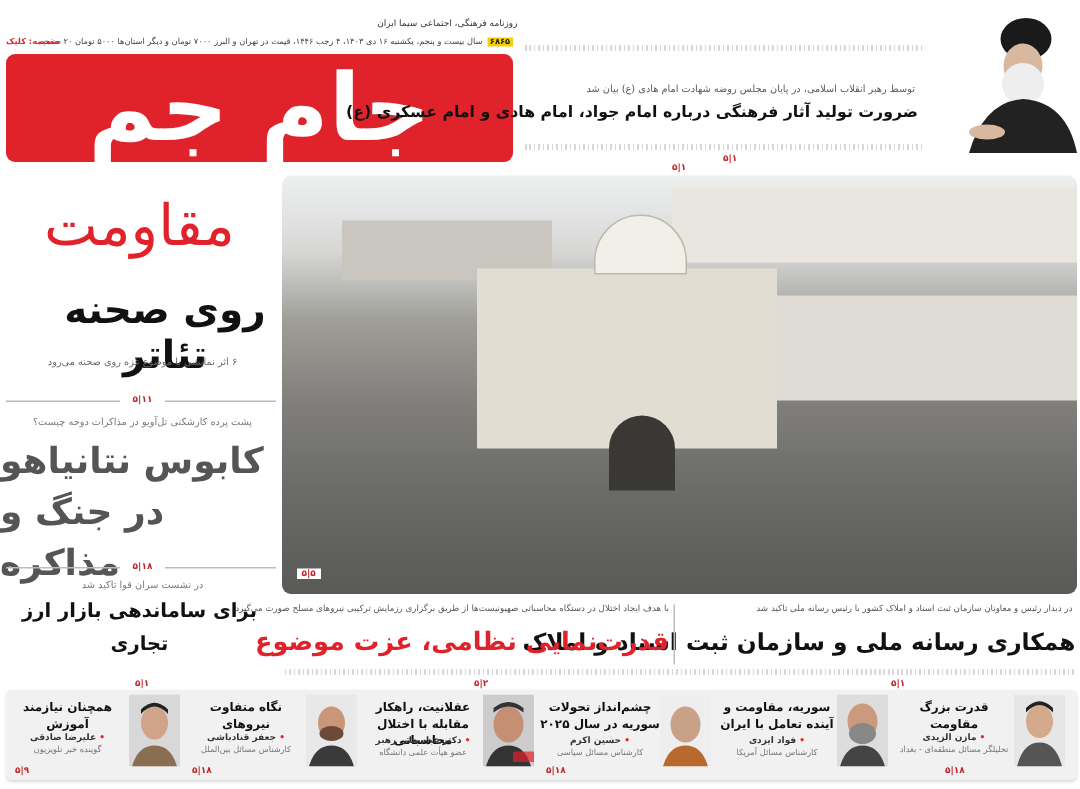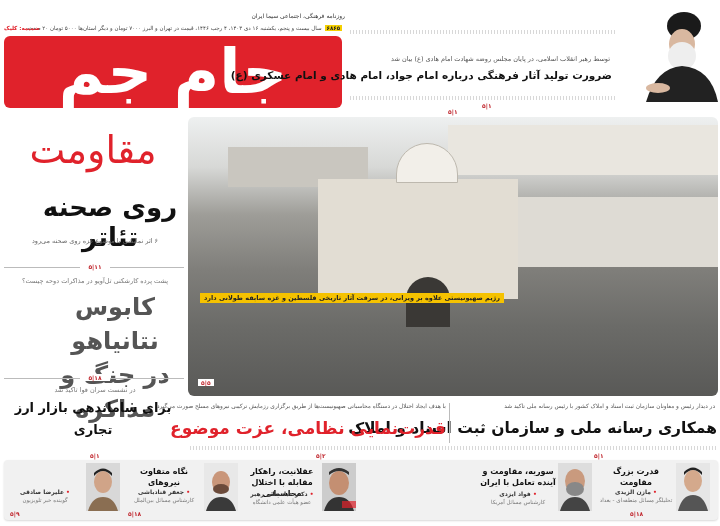--- a/index.html
+++ b/index.html
@@ -22,21 +22,21 @@
   .page-ref { font-size: 6px; color: #c0262d; font-weight: bold; }
 
   
   .lc-red { position: absolute; left: 0; top: 128px; width: 186px; text-align: center; font-size: 38px; font-weight: normal; color: #e0222b; line-height: 44px; }
   .lc-black { position: absolute; left: 0; top: 192px; width: 186px; text-align: center; font-size: 26px; font-weight: bold; color: #111; line-height: 30px; padding-left: 34px; }
   .lc-bullets { position: absolute; left: 10px; top: 236px; width: 170px; text-align: center; font-size: 6.5px; color: #666; line-height: 10px; }
   .lc-bullets .sq { display: inline-block; width: 5px; height: 5px; background: #e0222b; margin-left: 3px; }
   .lc-hr { position: absolute; left: 4px; height: 1px; background: #bbb; width: 180px; }
   .lc-pref { position: absolute; width: 30px; left: 80px; text-align: center; background: #fff; font-size: 6px; color: #c0262d; font-weight: bold; }
   .gray-sub { position: absolute; left: 4px; width: 182px; text-align: center; font-size: 6.5px; color: #777; }
-  .netanyahu { position: absolute; left: 0; top: 290px; width: 186px; text-align: center; font-size: 24px; font-weight: bold; color: #555; line-height: 34px; padding-left: 44px; }
+  .netanyahu { position: absolute; left: 0; top: 290px; width: 186px; text-align: left; font-size: 24px; font-weight: bold; color: #555; line-height: 34px; }
   .bank { position: absolute; left: 0; top: 397px; width: 186px; text-align: center; font-size: 13px; font-weight: bold; color: #111; line-height: 22px; }
 
   
   .photo { position: absolute; left: 188px; top: 117px; width: 530px; height: 279px; border-radius: 6px; overflow: hidden;
            background: linear-gradient(180deg, #eef0f0 0%, #d7d8d6 18%, #9e9d98 35%, #7f7e7a 55%, #6b6b68 75%, #595957 100%); }
   .photo .bld { position: absolute; background: #e8e4dc; }
   .dome { position: absolute; left: 208px; top: 26px; width: 62px; height: 40px; border-radius: 31px 31px 0 0; background: #f2efe9; border: 1px solid #bdb8ae; }
   .mosque { position: absolute; left: 130px; top: 62px; width: 200px; height: 120px; background: #e2ddd3; }
   .arch { position: absolute; left: 218px; top: 160px; width: 44px; height: 50px; background: #3a3835; border-radius: 22px 22px 0 0; }
   .caption { position: absolute; left: 12px; top: 176px; padding: 1px 4px; background: #f5c200; font-size: 6.5px; color: #222; font-weight: bold; white-space: nowrap; }
@@ -109,21 +109,20 @@
 </div>
 
 <div class="abs page-ref" style="left:448px; top:108px;">۱|۵</div>
 <div class="photo">
   <div class="bld" style="left:260px; top:8px; width:270px; height:50px; background:#e9e6df;"></div>
   <div class="bld" style="left:40px; top:30px; width:140px; height:40px; background:#c9c6bf;"></div>
   <div class="bld" style="left:330px; top:80px; width:200px; height:70px; background:#dedbd4;"></div>
   <div class="mosque"></div>
   <div class="dome"></div>
   <div class="arch"></div>
-  <div class="caption">رژیم صهیونیستی علاوه بر ویرانی، در سرقت آثار تاریخی فلسطین و غزه سابقه طولانی دارد</div>
   <div class="photo-ref">۵|۵</div>
 </div>
 
 <div class="mid-sub-r">در دیدار رئیس و معاونان سازمان ثبت اسناد و املاک کشور با رئیس رسانه ملی تاکید شد</div>
 <div class="mid-head-r">همکاری رسانه ملی و سازمان ثبت اسناد و املاک</div>
 <div class="vsep"></div>
 <div class="mid-sub-l">با هدف ایجاد اختلال در دستگاه محاسباتی صهیونیست‌ها از طریق برگزاری رزمایش ترکیبی نیروهای مسلح صورت می‌گیرد</div>
 <div class="mid-head-l">قدرت‌نمایی نظامی، عزت موضوع</div>
 <div class="dotline" style="left:190px; top:446px; width:528px;"></div>
 <div class="abs page-ref" style="left:594px; top:452px;">۱|۵</div>
@@ -149,20 +148,31 @@
         <rect width="34" height="48" fill="#ddd"></rect>
         <ellipse cx="17" cy="18" rx="10" ry="12" fill="#c99a7e"></ellipse>
         <ellipse cx="17" cy="26" rx="9" ry="7" fill="#888"></ellipse>
         <path d="M2 48 Q6 34 17 34 Q28 34 32 48Z" fill="#444"></path>
       </svg>
     <div class="ttl" style="left:0; width:80px;">سوریه، مقاومت و آینده تعامل با ایران</div>
     <div class="auth" style="left:0; width:80px; top:30px;"><span class="dot">• </span><span>فواد ایزدی</span></div>
     <div class="role" style="left:0; width:80px; top:39px;">کارشناس مسائل آمریکا</div>
   </div>
 
+  <div class="card" style="left:356px; width:118px;">
+    <svg class="pic" style="left:80px;" viewBox="0 0 34 48">
+        <rect width="34" height="48" fill="#eee"></rect>
+        <ellipse cx="17" cy="20" rx="10" ry="12" fill="#c9a187"></ellipse>
+        <path d="M2 48 Q6 34 17 34 Q28 34 32 48Z" fill="#b86a2e"></path>
+      </svg>
+    <div class="ttl" style="left:0; width:80px;">چشم‌انداز تحولات سوریه در سال ۲۰۲۵</div>
+    <div class="auth" style="left:0; width:80px; top:30px;"><span class="dot">• </span><span>حسین اکرم</span></div>
+    <div class="role" style="left:0; width:80px; top:39px;">کارشناس مسائل سیاسی</div>
+    <div class="ref" style="left:4px; top:50px;">۱۸|۵</div>
+  </div>
 
   <div class="card" style="left:238px; width:118px;">
     <svg class="pic" style="left:80px;" viewBox="0 0 34 48">
         <rect width="34" height="48" fill="#ccc"></rect>
         <ellipse cx="17" cy="20" rx="10" ry="12" fill="#c48f72"></ellipse>
         <path d="M7 12 Q17 4 27 12 L27 9 Q17 1 7 9Z" fill="#333"></path>
         <path d="M2 48 Q6 34 17 34 Q28 34 32 48Z" fill="#333"></path>
         <rect x="20" y="38" width="14" height="7" fill="#e0222b" opacity=".7"></rect>
       </svg>
     <div class="ttl" style="left:0; width:80px;">عقلانیت، راهکار مقابله با اختلال محاسباتی</div>
@@ -183,18 +193,19 @@
     <div class="ref" style="left:4px; top:50px;">۱۸|۵</div>
   </div>
 
   <div class="card" style="left:0; width:120px;">
     <svg class="pic" style="left:82px;" viewBox="0 0 34 48">
         <rect width="34" height="48" fill="#d8d8d8"></rect>
         <ellipse cx="17" cy="19" rx="9" ry="11" fill="#d0a488"></ellipse>
         <path d="M8 13 Q17 3 26 13 L26 10 Q17 1 8 10Z" fill="#222"></path>
         <path d="M2 48 Q6 34 17 34 Q28 34 32 48Z" fill="#8a6e52"></path>
       </svg>
+    <div class="ttl" style="left:0; width:82px;">همچنان نیازمند آموزش</div>
     <div class="auth" style="left:0; width:82px; top:28px;"><span class="dot">• </span><span>علیرضا صادقی</span></div>
     <div class="role" style="left:0; width:82px; top:37px;">گوینده خبر تلویزیون</div>
     <div class="ref" style="left:6px; top:50px;">۹|۵</div>
   </div>
 </div>
 <div class="abs page-ref" style="left:90px; top:452px;">۱|۵</div>
 
 </body></html>

